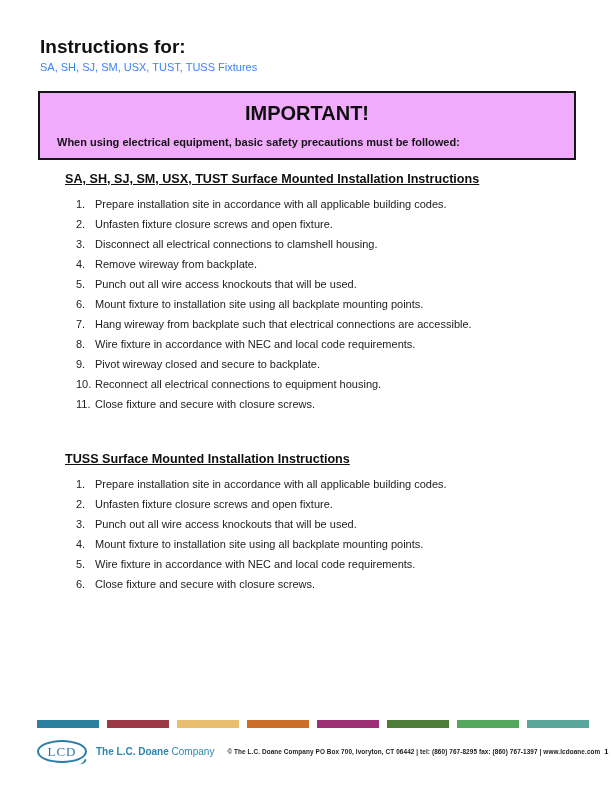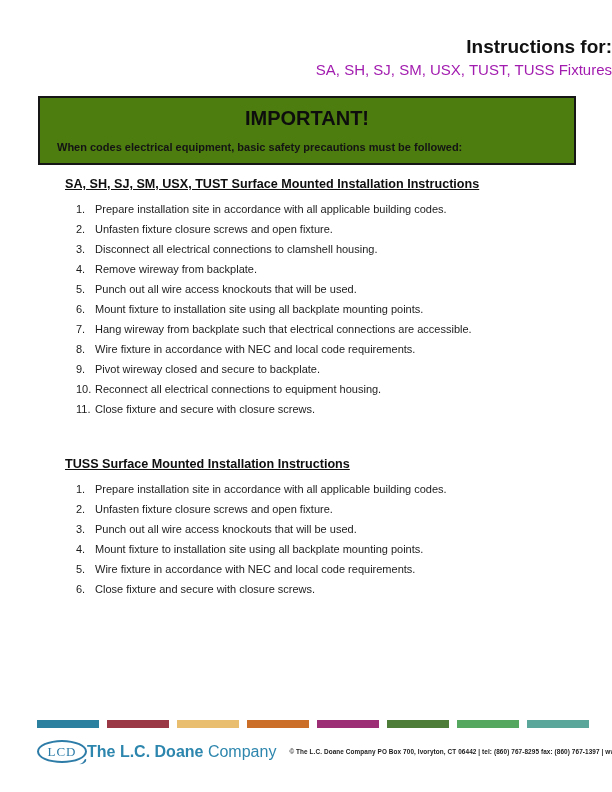--- a/index.html
+++ b/index.html
@@ -4,29 +4,29 @@
 <style>
   html, body { margin: 0; padding: 0; }
   body {
     width: 612px; height: 792px;
     background: #ffffff;
     font-family: "Liberation Sans", sans-serif;
     color: #1c1c1c;
     position: relative;
     overflow: hidden;
   }
-  .title-block { text-align: right; padding-top: 36px; }
+  .title-block { text-align: left; padding-top: 36px; padding-left: 40px; }
   .doc-title { font-size: 19px; font-weight: 700; margin: 0; color: #111; }
-  .doc-subtitle { font-size: 15px; margin-top: 3px; color: #a21caf; }
+  .doc-subtitle { font-size: 11px; margin-top: 3px; color: #3b82f6; }
 
   .important-box {
     box-sizing: border-box;
     margin: 18px 0 0 38px;
     width: 538px;
-    background: #4d7c0f;
+    background: #f0abfc;
     border: 2px solid #161616;
     padding: 7px 17px 2px;
   }
   .important-title { text-align: center; font-size: 20px; font-weight: 800; margin: 2px 0 11px; color: #0d0d0d; }
   .important-line { font-size: 11px; font-weight: 700; margin: 0 0 7px; line-height: 13px; color: #141414; }
 
   .section { margin-left: 65px; margin-right: 40px; }
   .section-1 { margin-top: 12px; }
   .section-2 { margin-top: 41px; }
   .section-heading {
@@ -53,40 +53,40 @@
     font-size: 13px; letter-spacing: 1px; color: #2d7ca8;
     position: relative;
   }
   .logo-tail {
     position: absolute; right: -1px; bottom: -4px;
     width: 6px; height: 7px;
     border-right: 2px solid #2d7ca8;
     border-radius: 0 0 7px 0;
     transform: rotate(18deg);
   }
-  .company-name { font-size: 16px; color: #2d86ad; white-space: nowrap; }
+  .company-name { margin-left: 9px; font-size: 10px; color: #2d86ad; white-space: nowrap; }
   .company-bold { font-weight: 700; }
   .footer-info {
     flex: 1; margin-left: 13px;
     font-size: 6.4px; font-weight: 700;
     color: #1a1a1a; white-space: nowrap; letter-spacing: 0.1px;
   }
   .page-number { flex: none; font-size: 7.5px; font-weight: 700; margin: 0 10px 0 4px; color: #111; }
 </style>
 </head>
 <body>
 
 <div class="title-block">
   <div class="doc-title">Instructions for:</div>
   <div class="doc-subtitle">SA, SH, SJ, SM, USX, TUST, TUSS Fixtures</div>
 </div>
 
 <div class="important-box">
   <div class="important-title">IMPORTANT!</div>
-  <div class="important-line">When codes electrical equipment, basic safety precautions must be followed:</div>
+  <div class="important-line">When using electrical equipment, basic safety precautions must be followed:</div>
 </div>
 
 <div class="section section-1">
   <div class="section-heading">SA, SH, SJ, SM, USX, TUST Surface Mounted Installation Instructions</div>
   <ol class="steps">
     <li class="step">
         <span class="step-num">1.</span>
         <span class="step-text">Prepare installation site in accordance with all applicable building codes.</span>
       </li>
     <li class="step">

